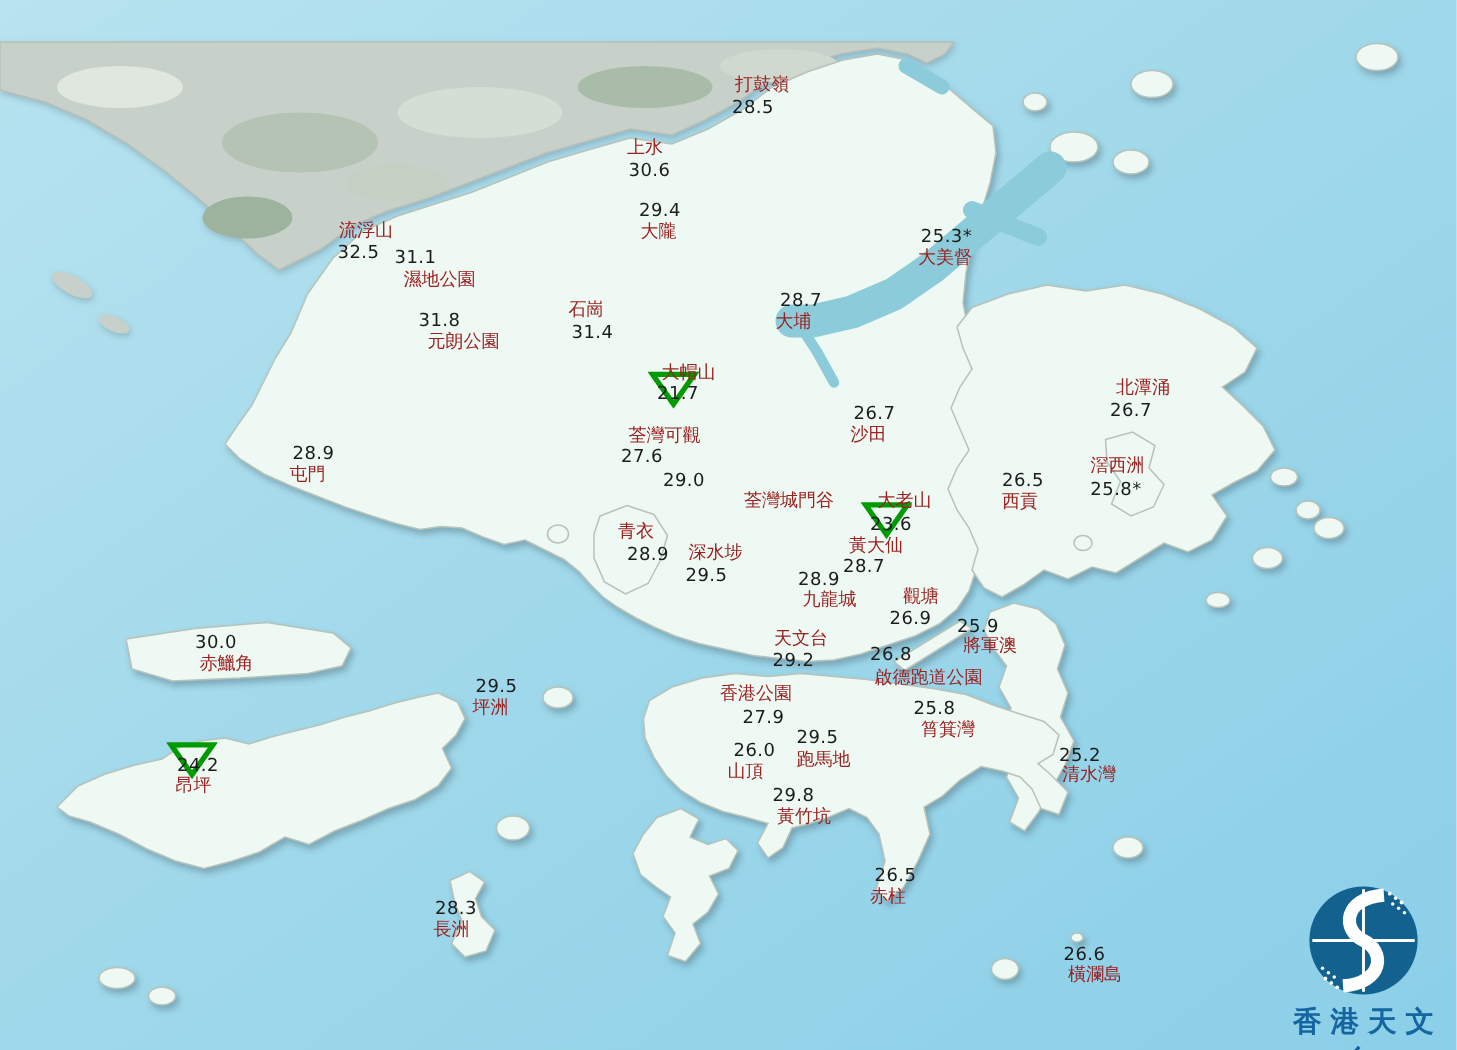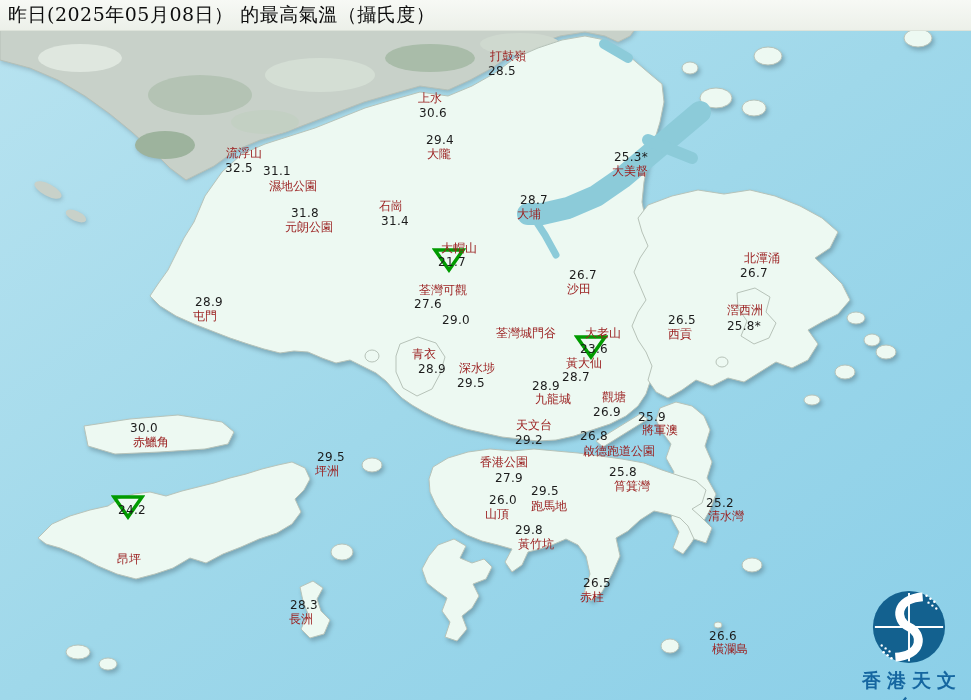--- a/index.html
+++ b/index.html
@@ -27,23 +27,20 @@
   .logo{position:absolute;left:846px;top:588px;width:126px;z-index:5;text-align:center;}
   .logo .disc{display:block;margin:0 auto;}
   .logo .zh{font-size:19px;font-weight:bold;letter-spacing:6px;color:var(--logo-blue,#1566a0);
             margin-top:2px;text-indent:6px;}
 </style>
 </head>
 <body>
 
 <div class="stage">
 
-  <div class="title-bar">
-    <span class="t">昨日(2025年05月08日） 的最高氣溫（攝氏度）</span>
-  </div>
 
   <svg class="map" width="971" height="700" viewBox="0 0 971 700">
     <defs>
       <linearGradient id="wg" x1="0" y1="0" x2="1" y2="1">
         <stop offset="0" stop-color="#b8e3f0"></stop>
         <stop offset="0.5" stop-color="#9fd8ea"></stop>
         <stop offset="1" stop-color="#8bcfe8"></stop>
       </linearGradient>
     </defs>
 
@@ -123,21 +120,21 @@
       <div class="st st-value" style="left: 502px; top: 71px;">28.5</div>
       <div class="st st-name" style="left: 430px; top: 98px;">上水</div>
       <div class="st st-value" style="left: 433px; top: 113px;">30.6</div>
       <div class="st st-name" style="left: 439px; top: 154px;">大隴</div>
       <div class="st st-value" style="left: 440px; top: 140px;">29.4</div>
       <div class="st st-name" style="left: 244px; top: 153px;">流浮山</div>
       <div class="st st-value" style="left: 239px; top: 168px;">32.5</div>
       <div class="st st-name" style="left: 293px; top: 186px;">濕地公園</div>
       <div class="st st-value" style="left: 277px; top: 171px;">31.1</div>
       <div class="st st-name" style="left: 309px; top: 227px;">元朗公園</div>
-      <div class="st st-value" style="left: 293px; top: 213px; margin-left: 12px;">31.8</div>
+      <div class="st st-value" style="left: 293px; top: 213px;">31.8</div>
       <div class="st st-name" style="left: 391px; top: 206px;">石崗</div>
       <div class="st st-value" style="left: 395px; top: 221px; text-align: center;">31.4</div>
       <div class="st st-name" style="left: 529px; top: 214px;">大埔</div>
       <div class="st st-value" style="left: 534px; top: 200px;">28.7</div>
       <div class="st st-name" style="left: 630px; top: 171px;">大美督</div>
       <div class="st st-value" style="left: 631px; top: 157px;">25.3*</div>
       <div class="tri" style="left: 449px; top: 262px;"><svg width="34" height="26" viewBox="0 0 34 26">
           <polygon points="3,3 31,3 17,23" fill="none" stroke="#009b00" stroke-width="3.5"></polygon>
         </svg></div>
       <div class="st st-name" style="left: 459px; top: 248px;">大帽山</div>
@@ -181,21 +178,21 @@
       <div class="st st-value" style="left: 509px; top: 478px;">27.9</div>
       <div class="st st-name" style="left: 632px; top: 486px;">筲箕灣</div>
       <div class="st st-value" style="left: 623px; top: 472px;">25.8</div>
       <div class="st st-name" style="left: 151px; top: 442px;">赤鱲角</div>
       <div class="st st-value" style="left: 144px; top: 428px;">30.0</div>
       <div class="st st-name" style="left: 327px; top: 471px;">坪洲</div>
       <div class="st st-value" style="left: 331px; top: 457px;">29.5</div>
       <div class="tri" style="left: 128px; top: 509px;"><svg width="34" height="26" viewBox="0 0 34 26">
           <polygon points="3,3 31,3 17,23" fill="none" stroke="#009b00" stroke-width="3.5"></polygon>
         </svg></div>
-      <div class="st st-name" style="left: 129px; top: 523px; margin-top: 36px;">昂坪</div>
+      <div class="st st-name" style="left: 129px; top: 523px;">昂坪</div>
       <div class="st st-value" style="left: 132px; top: 510px;">24.2</div>
       <div class="st st-name" style="left: 497px; top: 514px;">山頂</div>
       <div class="st st-value" style="left: 503px; top: 500px;">26.0</div>
       <div class="st st-name" style="left: 549px; top: 506px;">跑馬地</div>
       <div class="st st-value" style="left: 545px; top: 491px;">29.5</div>
       <div class="st st-name" style="left: 536px; top: 544px;">黃竹坑</div>
       <div class="st st-value" style="left: 529px; top: 530px;">29.8</div>
       <div class="st st-name" style="left: 726px; top: 516px;">清水灣</div>
       <div class="st st-value" style="left: 720px; top: 503px;">25.2</div>
       <div class="st st-name" style="left: 592px; top: 597px;">赤柱</div>

